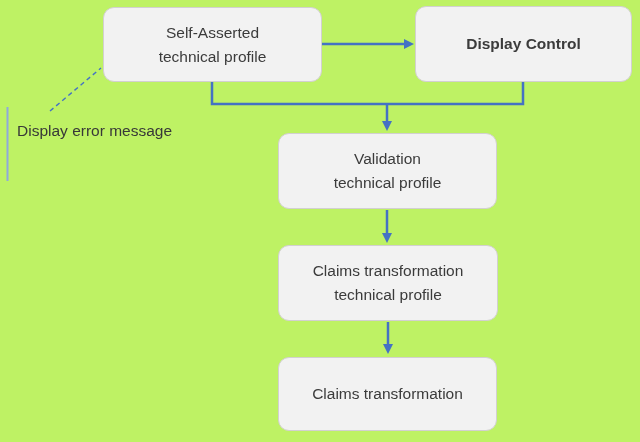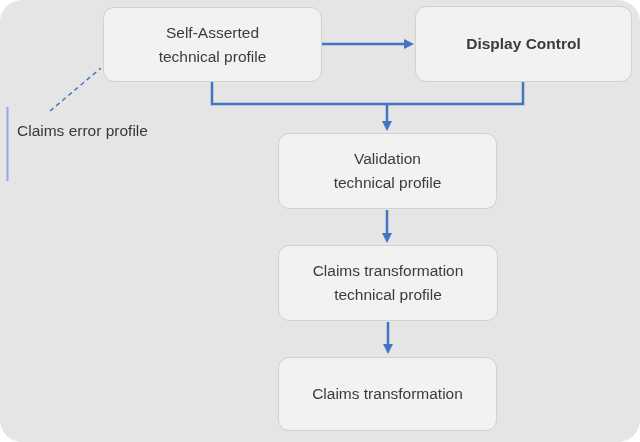--- a/index.html
+++ b/index.html
@@ -1,23 +1,22 @@
 <!DOCTYPE html>
 <html><head>
 <meta charset="utf-8">
 <style>
   html, body { margin: 0; padding: 0; background: #ffffff; }
   .canvas {
     position: relative;
     width: 640px;
     height: 442px;
-    background: #e5e5e5;
+    background: #bef264;
     font-family: "Liberation Sans", sans-serif;
     overflow: hidden;
-    border-radius: 22px;
   }
   .connector-layer {
     position: absolute;
     left: 0; top: 0;
     width: 640px; height: 442px;
   }
   .node {
     position: absolute;
     box-sizing: border-box;
     background: #f2f2f2;
@@ -87,17 +86,17 @@
   <div class="node" style="left:278px; top:245px; width:220px; height:76px;">
     <span>Claims transformation</span>
     <span>technical profile</span>
   </div>
 
   <div class="node" style="left:278px; top:357px; width:219px; height:74px;">
     <span>Claims transformation</span>
   </div>
 
   <div class="callout-text">
-    <span>Claims error</span>
-    <span>profile</span>
+    <span>Display error</span>
+    <span>message</span>
   </div>
 
 </div>
 
 </body></html>

